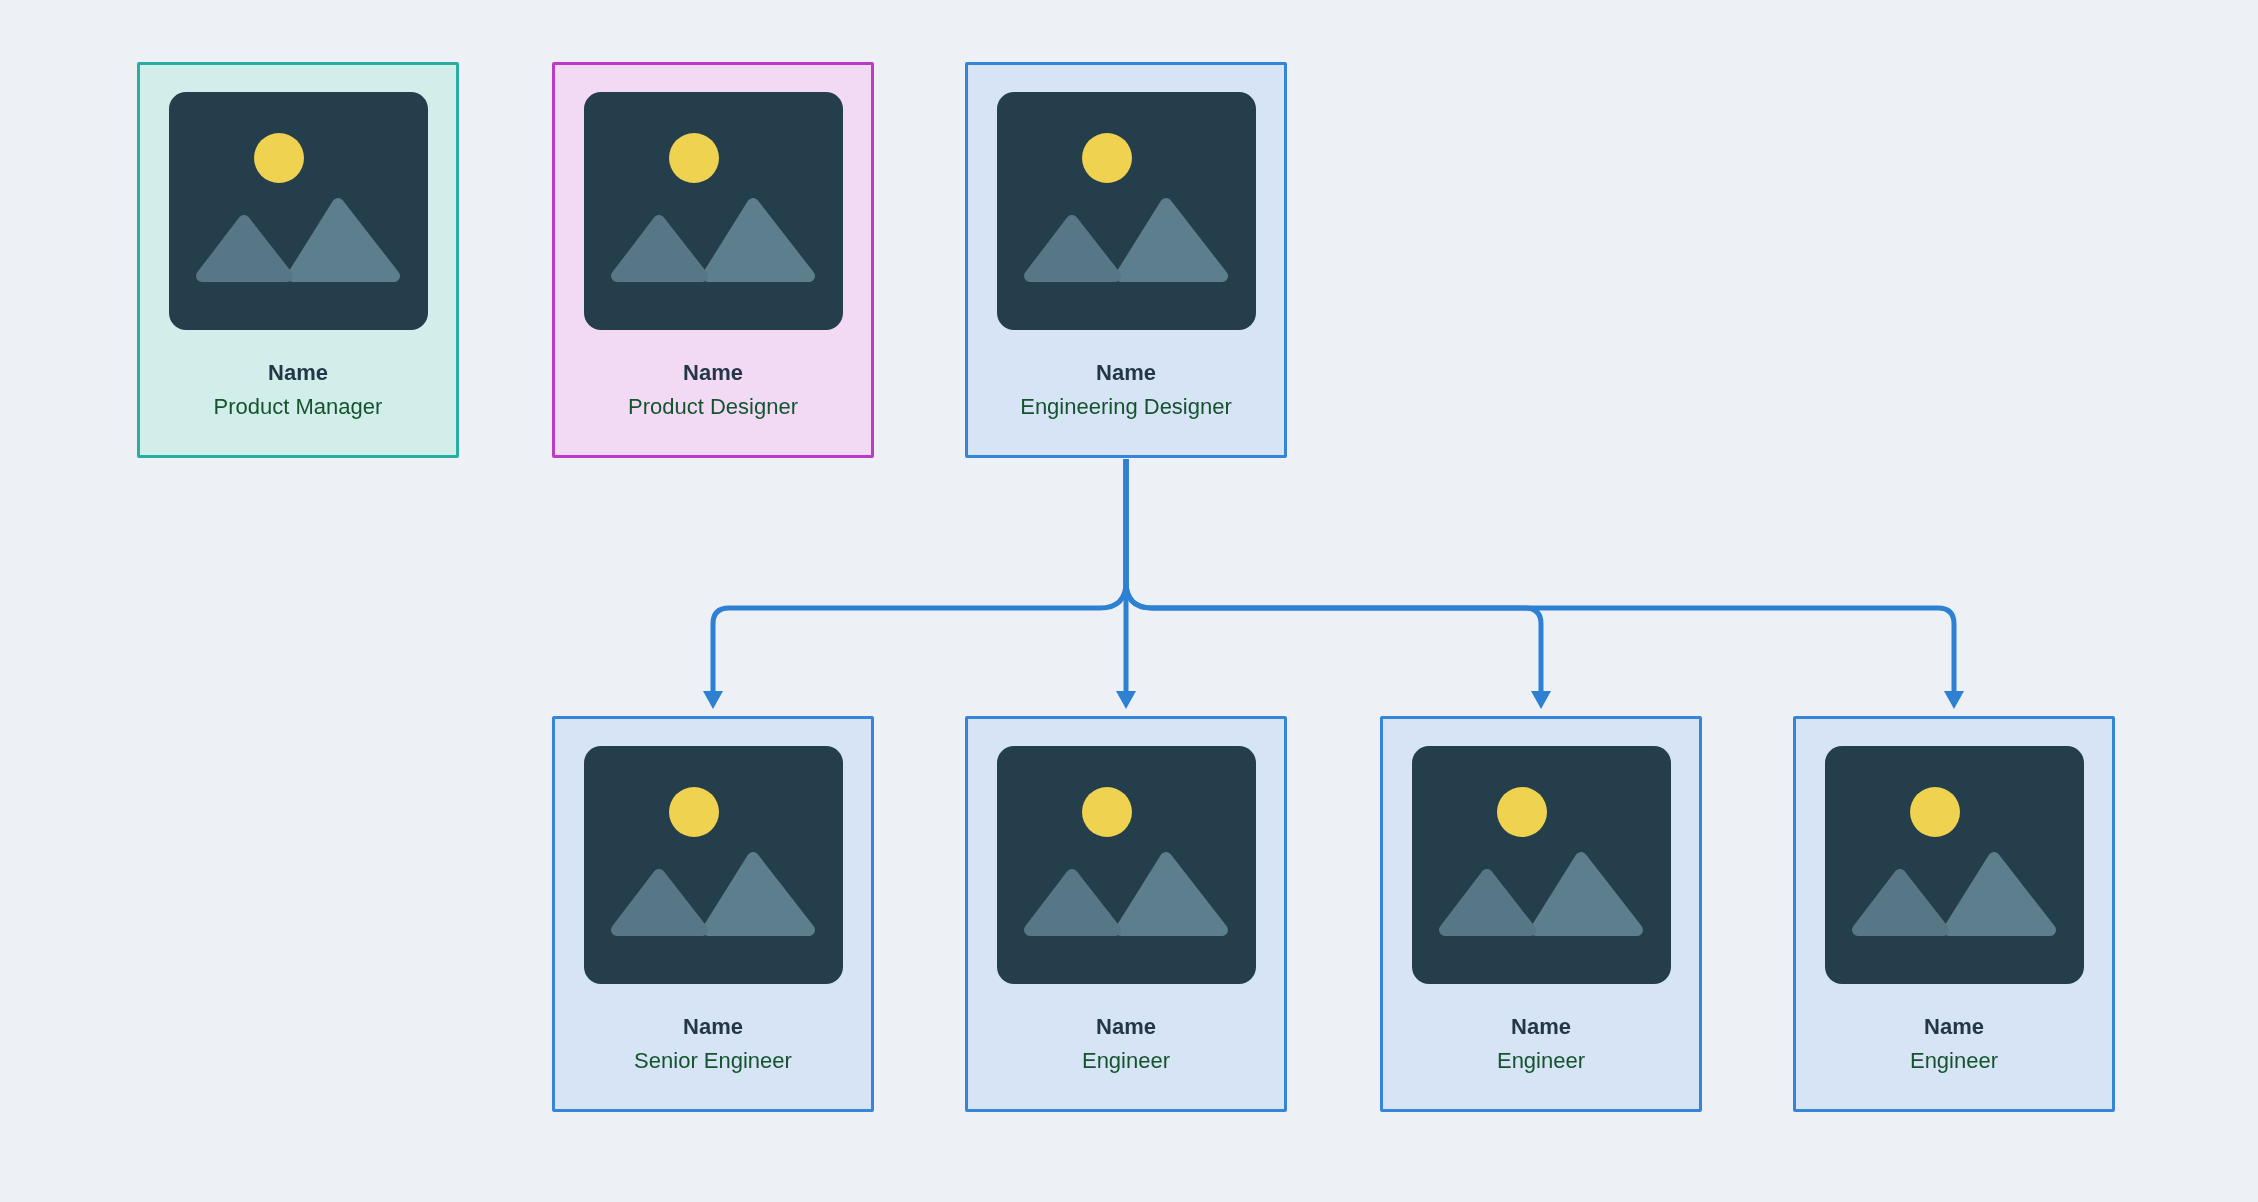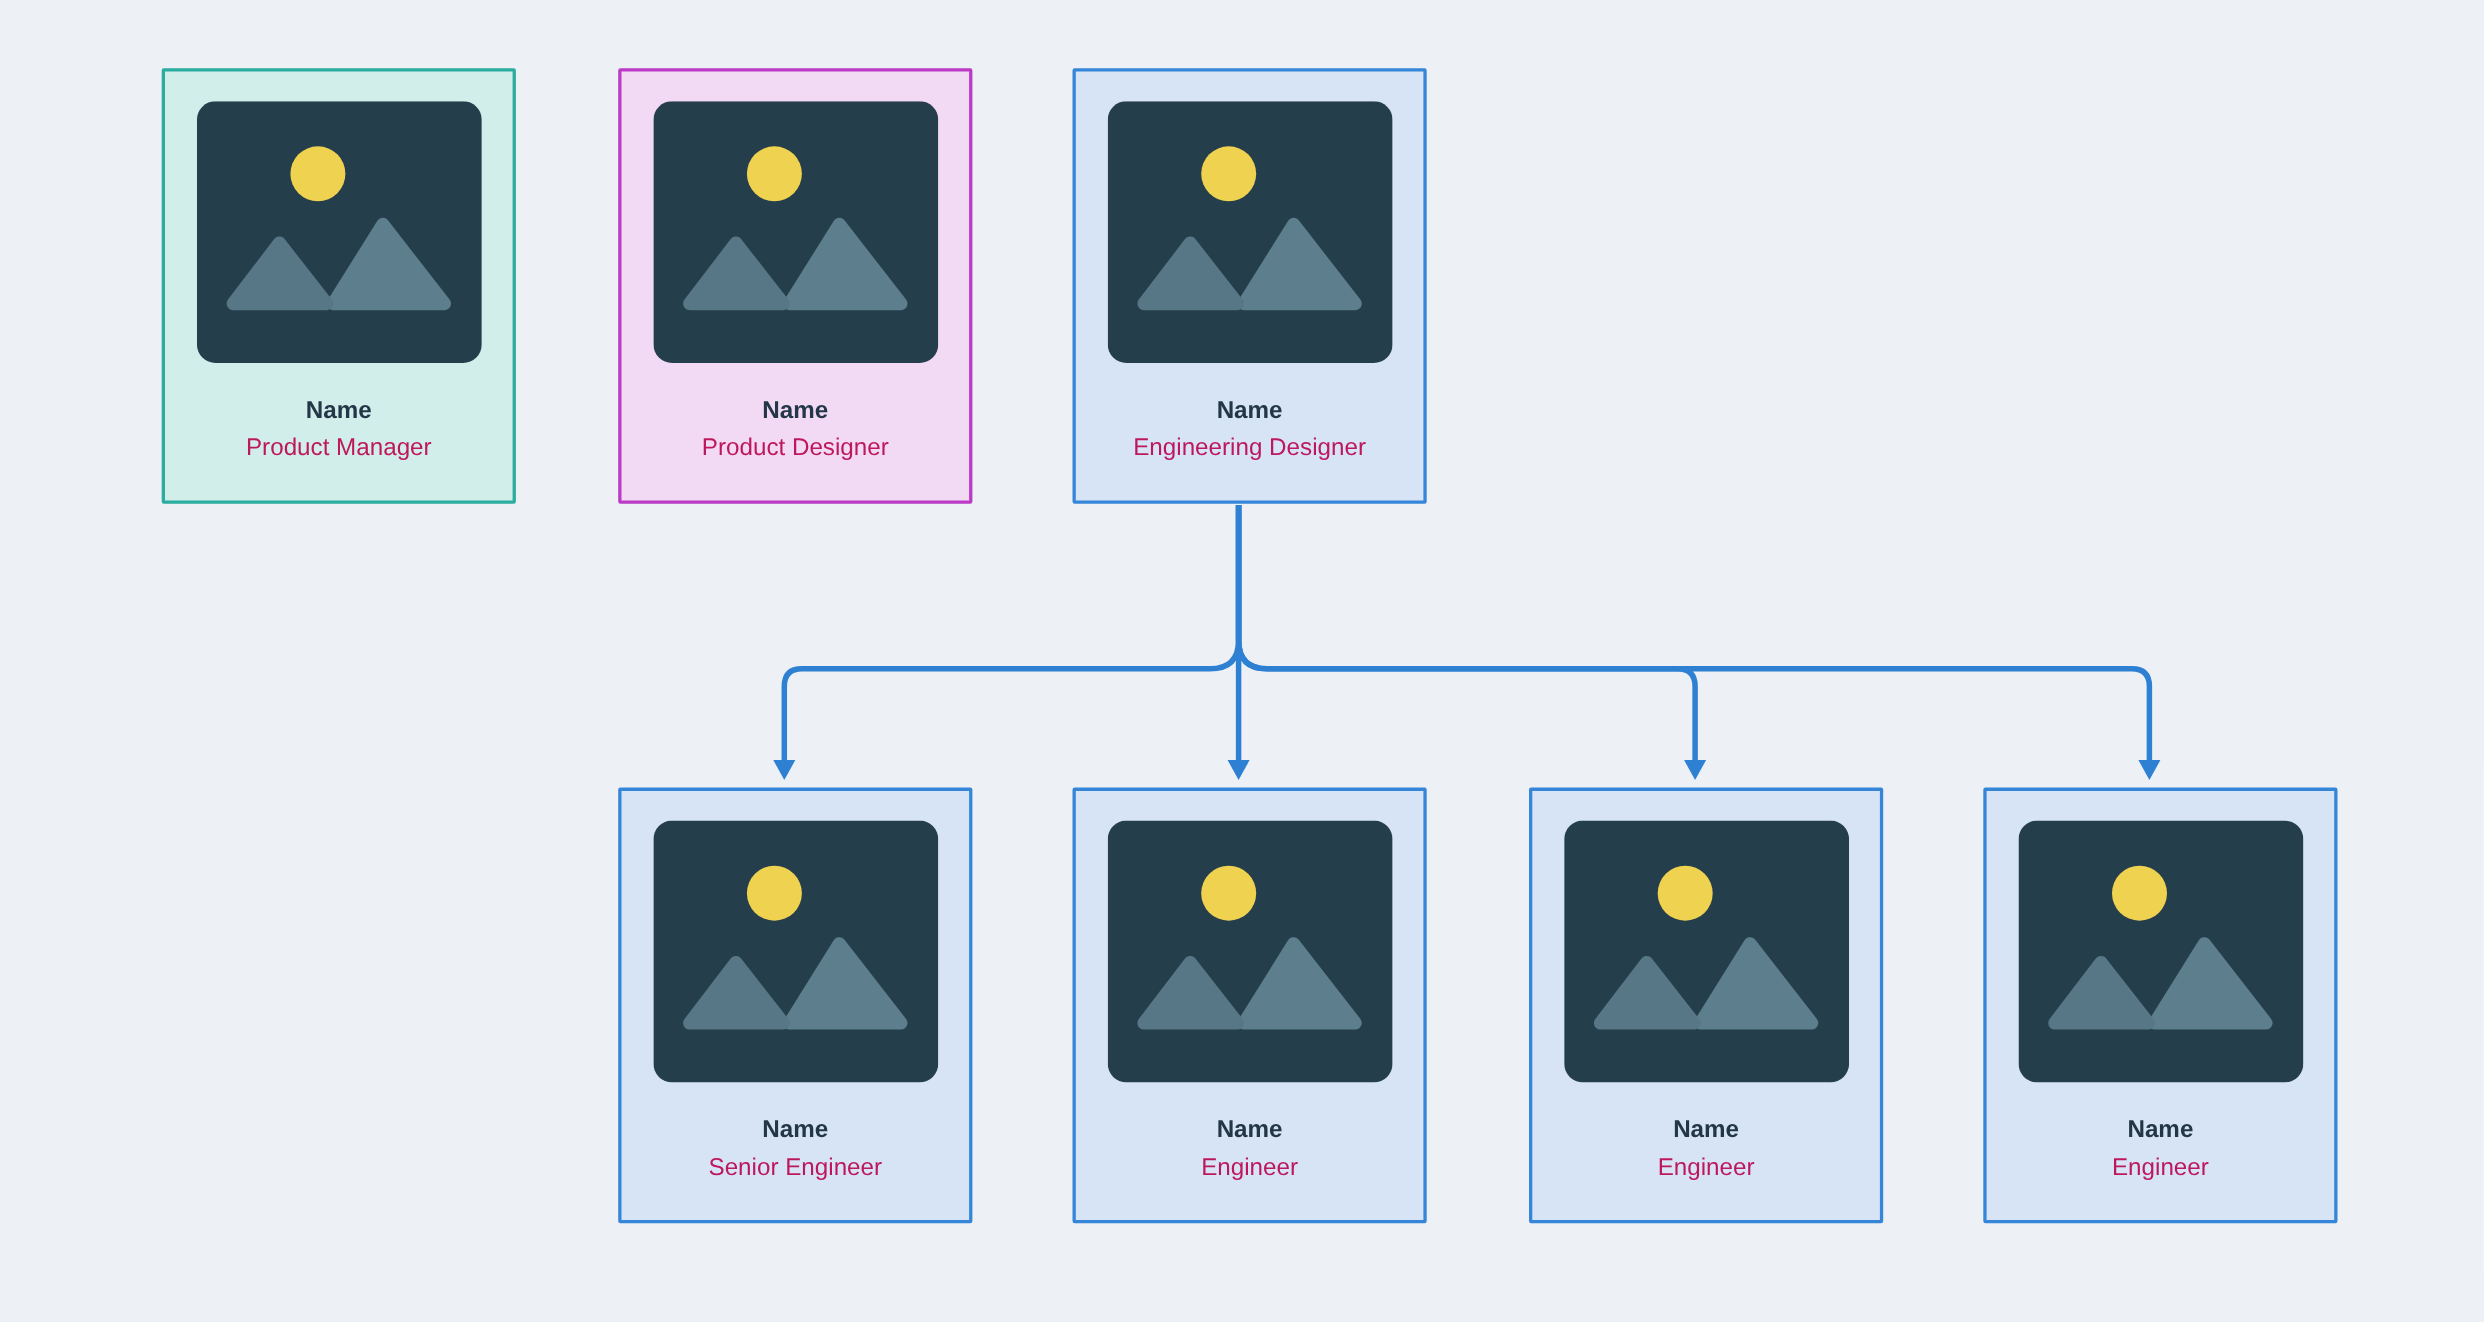--- a/index.html
+++ b/index.html
@@ -13,35 +13,35 @@
   .edges {
     position:absolute; left:0; top:0;
     width:2258px; height:1202px;
   }
   .card {
     position:absolute;
     width:322px; height:396px;
     box-sizing:border-box;
     border:3px solid;
     border-radius:2px;
-    display:flex; flex-direction:column; align-items:center;margin-left:10px;
+    display:flex; flex-direction:column; align-items:center;
   }
   .theme-teal { background:#d2eeea; border-color:#2aaca0; }
   .theme-pink { background:#f3daf4; border-color:#bb3ac6; }
   .theme-blue { background:#d6e4f6; border-color:#3585d8; }
   .ph { margin-top:27px; width:259px; height:238px; display:block; }
   .card-name {
     margin-top:32px;
     font-size:22px; font-weight:bold; line-height:1;
     color:#233748; text-align:center;
   }
   .card-role {
     margin-top:12px;
     font-size:22px; line-height:1;
-    color:#be185d; text-align:center;
+    color:#14532d; text-align:center;
   }
   .pos-c1 { left:137px; top:62px; }
   .pos-c2 { left:552px; top:62px; }
   .pos-c3 { left:965px; top:62px; }
   .pos-c4 { left:552px; top:716px; }
   .pos-c5 { left:965px; top:716px; }
   .pos-c6 { left:1380px; top:716px; }
   .pos-c7 { left:1793px; top:716px; }
   .edge-line { stroke:#2e80d2; stroke-width:5; fill:none; }
   .edge-head { fill:#2e80d2; stroke:none; }

